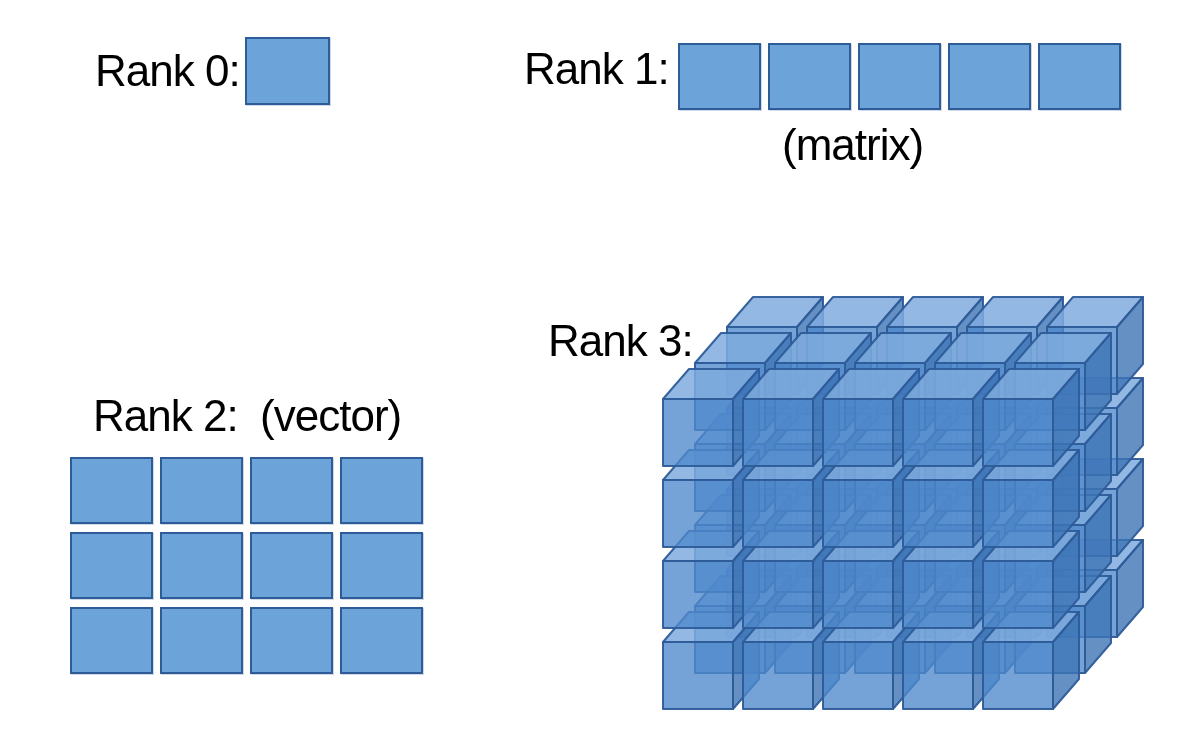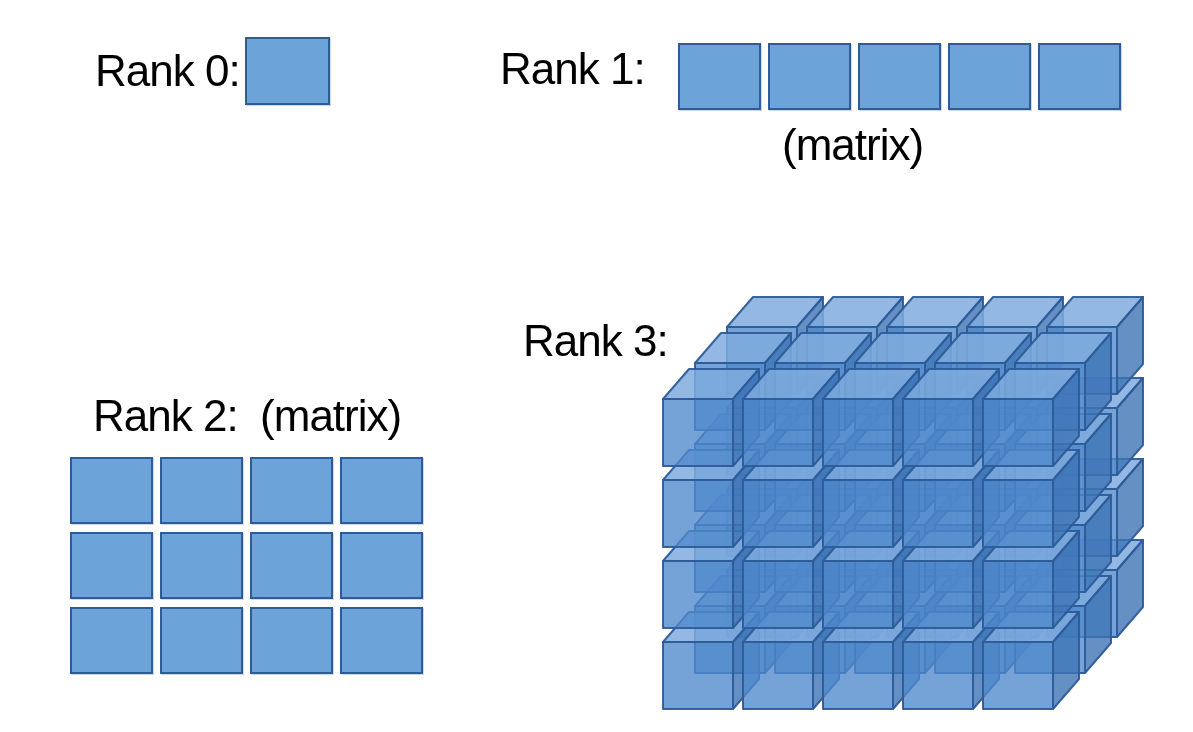--- a/index.html
+++ b/index.html
@@ -31,47 +31,47 @@
   #rank3-svg{position:absolute;left:640px;top:285px;width:520px;height:440px;}
 </style>
 </head>
 <body>
 
 <div id="canvas" style="background: rgb(255, 255, 255);">
 
   <div class="lbl" style="left:95px;top:49px">Rank 0:</div>
   <div class="sq" id="rank0-square"></div>
 
-  <div class="lbl" style="left:500px;top:47px">Rank 1:</div>
+  <div class="lbl" style="left:524px;top:47px">Rank 1:</div>
   <div id="rank1-row">
       <div class="sq cell"></div>
       <div class="sq cell"></div>
       <div class="sq cell"></div>
       <div class="sq cell"></div>
       <div class="sq cell"></div>
     </div>
   <div class="lbl" style="left:782px;top:123px">(matrix)</div>
 
-  <div class="lbl" style="left:93px;top:394px">Rank 2:  (matrix)</div>
+  <div class="lbl" style="left:93px;top:394px">Rank 2:  (vector)</div>
   <div id="rank2-grid" style="grid-template-columns: repeat(4, 83px);">
       <div class="sq cell"></div>
       <div class="sq cell"></div>
       <div class="sq cell"></div>
       <div class="sq cell"></div>
       <div class="sq cell"></div>
       <div class="sq cell"></div>
       <div class="sq cell"></div>
       <div class="sq cell"></div>
       <div class="sq cell"></div>
       <div class="sq cell"></div>
       <div class="sq cell"></div>
       <div class="sq cell"></div>
     </div>
 
-  <div class="lbl" style="left:523px;top:319px">Rank 3:</div>
+  <div class="lbl" style="left:548px;top:319px">Rank 3:</div>
   <svg id="rank3-svg" viewBox="640 285 520 440">
       <g>
         <polygon points="727,570 753,540 823,540 797,570" fill="#7FACDE" fill-opacity="0.85" stroke="#2E5C99" stroke-width="2" stroke-opacity="0.95" stroke-linejoin="round"></polygon>
         <polygon points="797,570 823,540 823,607 797,637" fill="#3D74B5" fill-opacity="0.8" stroke="#2E5C99" stroke-width="2" stroke-opacity="0.95" stroke-linejoin="round"></polygon>
         <polygon points="727,570 797,570 797,637 727,637" fill="#4F89CC" fill-opacity="0.78" stroke="#2E5C99" stroke-width="2" stroke-opacity="0.95" stroke-linejoin="round"></polygon>
       </g>
       <g>
         <polygon points="807,570 833,540 903,540 877,570" fill="#7FACDE" fill-opacity="0.85" stroke="#2E5C99" stroke-width="2" stroke-opacity="0.95" stroke-linejoin="round"></polygon>
         <polygon points="877,570 903,540 903,607 877,637" fill="#3D74B5" fill-opacity="0.8" stroke="#2E5C99" stroke-width="2" stroke-opacity="0.95" stroke-linejoin="round"></polygon>
         <polygon points="807,570 877,570 877,637 807,637" fill="#4F89CC" fill-opacity="0.78" stroke="#2E5C99" stroke-width="2" stroke-opacity="0.95" stroke-linejoin="round"></polygon>

